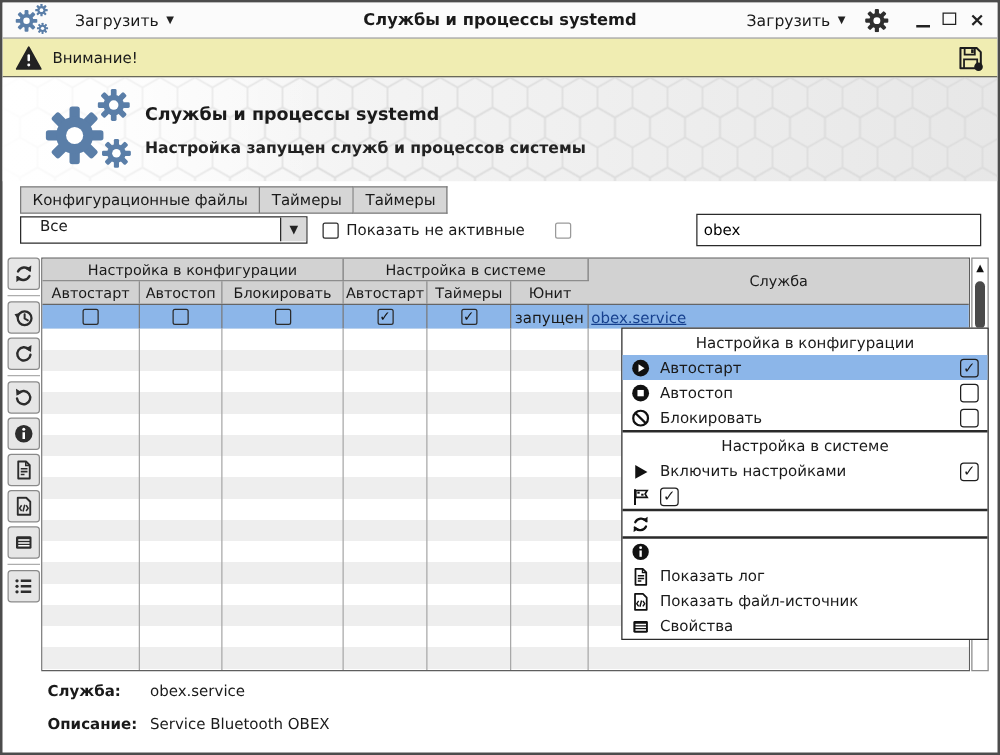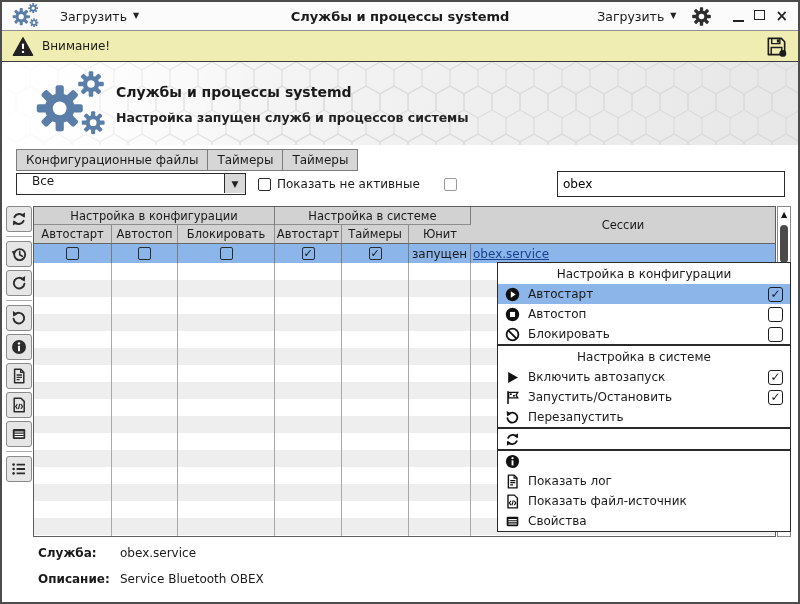--- a/index.html
+++ b/index.html
@@ -329,21 +329,21 @@
         <svg class="i16" viewBox="0 0 16 16">
           <use href="#sym-list"></use>
         </svg>
       </button>
   </div>
 
   <div class="table">
     <div class="cols thead" style="display:grid;">
       <div class="hg-config">Настройка в конфигурации</div>
       <div class="hg-system">Настройка в системе</div>
-      <div class="hg-service">Сессии</div>
+      <div class="hg-service">Служба</div>
       <div class="hs" style="grid-column:1">Автостарт</div>
       <div class="hs" style="grid-column:2">Автостоп</div>
       <div class="hs" style="grid-column:3">Блокировать</div>
       <div class="hs" style="grid-column:4">Автостарт</div>
       <div class="hs" style="grid-column:5">Таймеры</div>
       <div class="hs" style="grid-column:6">Юнит</div>
     </div>
     <div class="cols trow selected" style="display:grid;">
       <div>
           <span class="cb"></span>
@@ -413,39 +413,30 @@
       <span class="mi-check"></span>
     </div>
     <div class="menu-sep"></div>
     <div class="menu-header">Настройка в системе</div>
     <div class="menu-item">
       <span class="mi-icon">
           <svg class="i15" viewBox="0 0 16 16">
             <use href="#sym-play"></use>
           </svg>
         </span>
-      <span class="mi-label">Включить автозапуск</span>
+      <span class="mi-label">Включить настройками</span>
       <span class="mi-check">✓</span>
     </div>
     <div class="menu-item">
       <span class="mi-icon">
           <svg class="i15" viewBox="0 0 16 16">
             <use href="#sym-flag"></use>
           </svg>
         </span>
-      <span class="mi-label">Запустить/Остановить</span>
       <span class="mi-check">✓</span>
-    </div>
-    <div class="menu-item">
-      <span class="mi-icon">
-          <svg class="i15" viewBox="0 0 16 16">
-            <use href="#sym-undo"></use>
-          </svg>
-        </span>
-      <span class="mi-label">Перезапустить</span>
     </div>
     <div class="menu-sep"></div>
     <div class="menu-item">
       <span class="mi-icon">
           <svg class="i15" viewBox="0 0 16 16">
             <use href="#sym-refresh"></use>
           </svg>
         </span>
     </div>
     <div class="menu-sep"></div>

